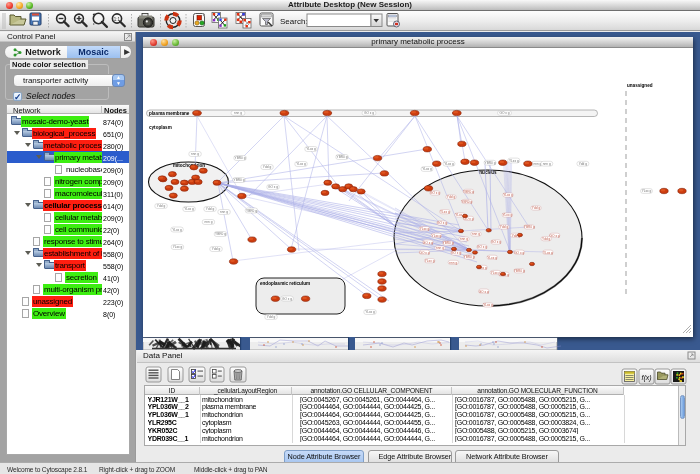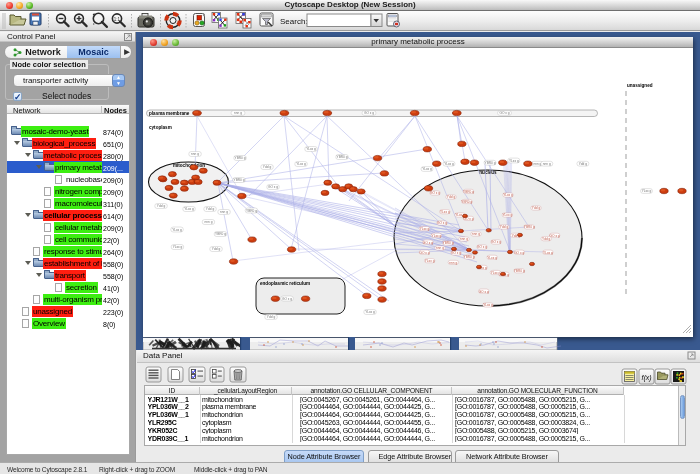--- a/index.html
+++ b/index.html
@@ -17,26 +17,26 @@
 #cpanel { left:0; top:32px; width:136px; height:430px; background:#a3a3a3; border-right:1px solid #9a9a9a;}
 #cphead { left:0; top:0; width:135px; height:10px; background:linear-gradient(#f5f5f5,#dedede); border-bottom:1px solid #c2c2c2; }
 #cphead span { font-size:8px; color:#111; line-height:10px; padding-left:7px; display:block;}
 #tabs { left:4px; top:13px; width:128px; height:14px; background:linear-gradient(#fcfcfc,#ededed); border:1px solid #a0a0a0; border-radius:7px; overflow:hidden;}
 .tab { position:absolute; font-size:9px; font-weight:bold; color:#1a1a1a; text-align:center; line-height:12px; top:0; height:12px;}
 #grp { left:5px; top:32px; width:104px; height:36px; border:1px solid #bdbdbd; border-radius:3px; position:absolute;padding-left:24px;}
 #grp .gt { position:absolute; left:4px; top:-5px; background:#ebebeb; font-size:7.5px; font-weight:bold; color:#111; padding:0 2px;}
 #combo { position:absolute; left:7px; top:9px; width:112px; height:13px; background:linear-gradient(#ffffff,#eeeeee); border:1px solid #9f9f9f; border-radius:4px; font-size:8px; line-height:11px; padding-left:9px; color:#111;}
 #combo .btn { position:absolute; right:-1px; top:-1px; width:13px; height:13px; background:linear-gradient(#a6c8f4 50%,#6e9ce4 50%); border:1px solid #6888b8; border-radius:3px; color:#fff; font-size:5px; line-height:5.5px; text-align:center;}
 #chk { position:absolute; left:7px; top:26.5px; width:9px; height:9px; background:linear-gradient(#f4f9ff,#cadef6); border:1px solid #8aa6c6; border-radius:2px; color:#123c8c; font-size:9px; line-height:8px; font-weight:bold; text-align:center;}
-#chklab { position:absolute; left:36px; top:26px; font-size:8.5px; color:#111; }
+#chklab { position:absolute; left:20px; top:26px; font-size:8.5px; color:#111;font-style:italic; }
 #ttable { left:6px; top:72px; width:124px; height:351px; background:#fff; border:1px solid #a8a8a8; }
 #thead { position:absolute; left:0; top:0; width:122px; height:9px; background:linear-gradient(#fbfbfb,#e4e4e4); border-bottom:1px solid #b5b5b5; }
 #thead .c1 { position:absolute; left:6px; top:0.5px; font-size:7.5px; color:#111; }
 #thead .c2 { position:absolute; left:94px; top:0.5px; font-size:7.5px; color:#111; border-left:1px solid #c0c0c0; padding-left:2px; height:8px;font-weight:bold;}
-.trow { position:absolute; left:0; width:122px; height:12px; font-size:8px; letter-spacing:-0.2px; line-height:12.5px; color:#000; white-space:nowrap; overflow:hidden;margin-top:10px;}
+.trow { position:absolute; left:0; width:122px; height:12px; font-size:8px; letter-spacing:-0.2px; line-height:12.5px; color:#000; white-space:nowrap; overflow:hidden;}
 .trow span.lab { position:absolute; top:1px; height:11px; line-height:11px; padding:0 1px; max-width:none; overflow:hidden;}
 .trow .num { position:absolute; left:96px; top:1.5px; font-size:7px; letter-spacing:0; }
 .grn { background:#3dee11; }
 .red { background:#ff1e10; }
 .fold { position:absolute; top:2.5px; width:11px; height:7.5px; background:linear-gradient(#b8cce4,#6f8cb4); border:1px solid #46618c; border-radius:1px;}
 .fold:before { content:""; position:absolute; left:-1px; top:-3px; width:4px; height:2px; background:#93acc9; border:1px solid #46618c; border-bottom:none; border-radius:1px 1px 0 0;}
 .file { position:absolute; top:2px; width:7px; height:9px; background:#fdfdfd; border:1px solid #a6a6a6; }
 .arr { position:absolute; top:4px; width:0; height:0; border-left:3.2px solid transparent; border-right:3.2px solid transparent; border-top:4.5px solid #5c5c54;}
 #mdi { left:136px; top:32px; width:564px; height:318px; background:#39598f; }
 #iwin { position:absolute; left:7px; top:5px; width:550px; height:300px; background:#fff; box-shadow:1px 2px 5px rgba(0,0,0,.5);}
@@ -54,21 +54,21 @@
 #dthumb { position:absolute; left:0.5px; top:9px; width:5px; height:24px; background:linear-gradient(90deg,#a6c8f0,#6f9fdd); border-radius:2.5px; border:1px solid #7796c4;}
 .btab { position:absolute; top:100px; height:13px; font-size:7.3px; letter-spacing:-0.1px; line-height:12px; color:#111; text-align:center; border:1px solid #9a9a9a; background:linear-gradient(#f7f7f7,#e0e0e0); border-radius:3px 3px 0 0; overflow:hidden;}
 #sbar { left:0; top:462px; width:700px; height:12px; background:#e6e6e6; border-top:1px solid #ababab; font-size:6.6px; letter-spacing:-0.15px; color:#2a2a2a;}
 #sbar span { position:absolute; top:2.5px; }
 svg { display:block; }
 </style>
 </head>
 <body>
 <div id="stage">
   <div id="titlebar" class="abs">
-    <div class="t">Cytoscape Desktop (New Session)</div>
+    <div class="t">Attribute Desktop (New Session)</div>
     <div class="tl" style="left:6px; background:radial-gradient(circle at 35% 30%,#ff9a8a,#ee3b2f 60%,#b01a10);"></div>
     <div class="tl" style="left:16px; background:radial-gradient(circle at 35% 30%,#ffe9a8,#f5a623 60%,#c07b0a);"></div>
     <div class="tl" style="left:26px; background:radial-gradient(circle at 35% 30%,#c8f0a0,#58b825 60%,#2f7d0a);"></div>
   </div>
   <div id="toolbar" class="abs">
       <svg width="700" height="19" viewBox="0 11 700 19">
         <line x1="3" y1="13" x2="3" y2="29" stroke="#bbb"></line>
         <line x1="5" y1="13" x2="5" y2="29" stroke="#bbb"></line>
         <path d="M10 25 L12 17 L17 17 L18 19 L26 19 L24 25 Z" fill="#c8c89a" stroke="#5a5a30" stroke-width="1"></path>
         <path d="M10 25 L10 15 L14 15 L15.5 16.5 L21 16.5 L21 19" fill="#b8b882" stroke="#5a5a30" stroke-width="1"></path>

